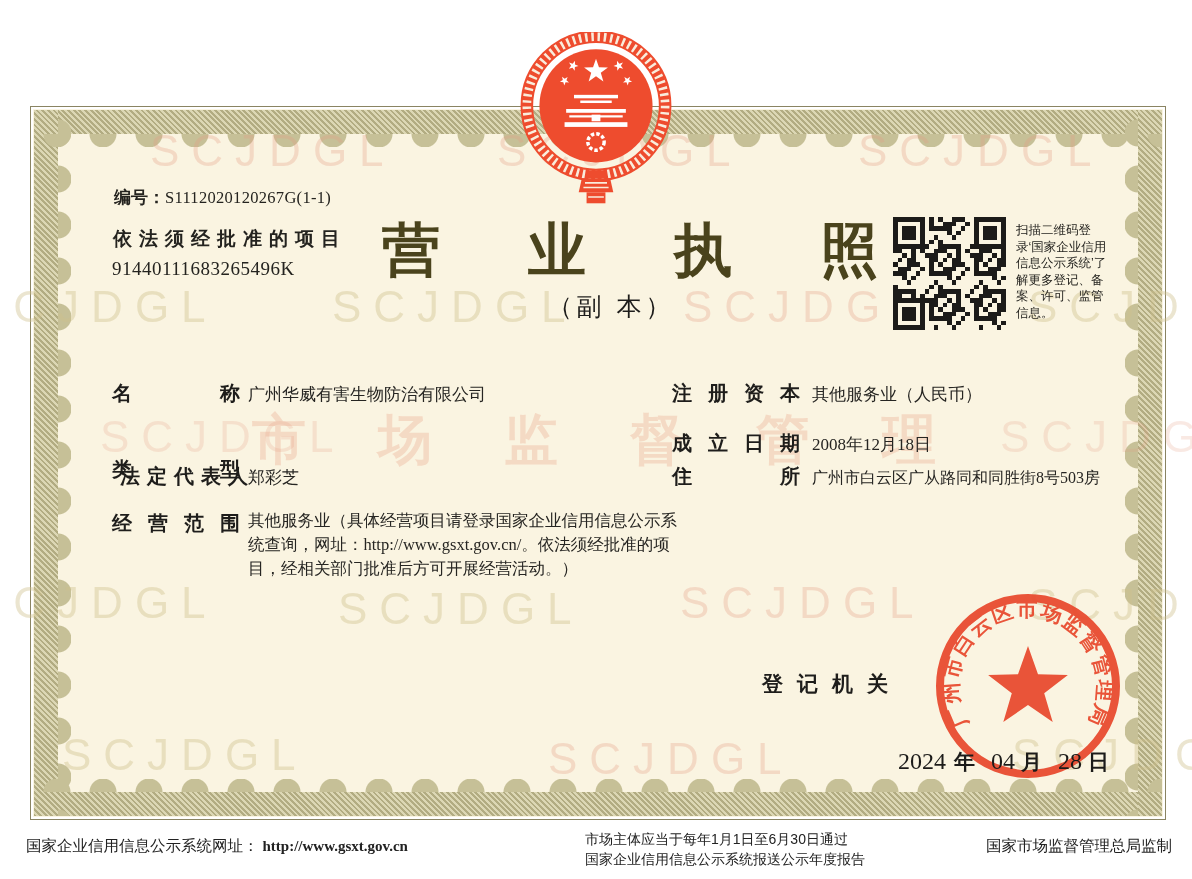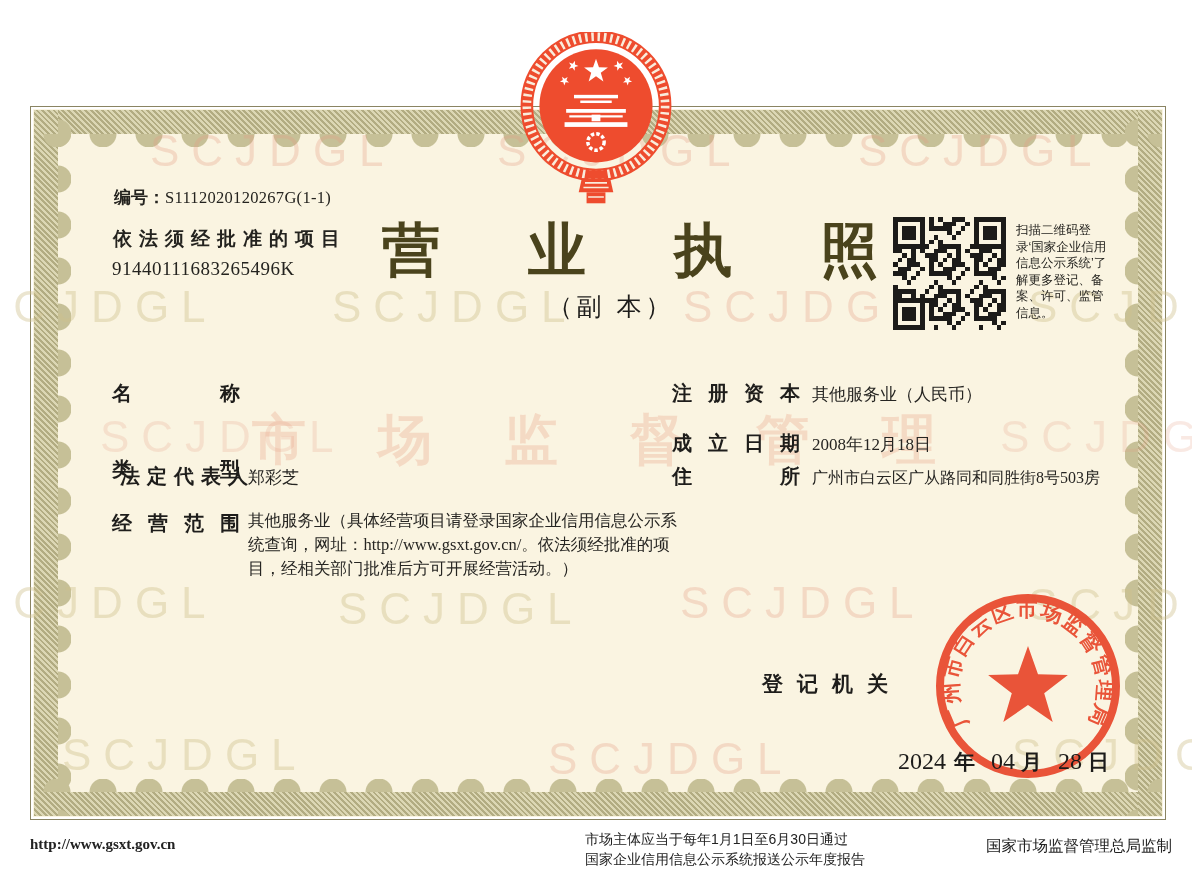--- a/index.html
+++ b/index.html
@@ -451,20 +451,21 @@
       <i style="grid-row:25;grid-column:6"></i>
       <i style="grid-row:25;grid-column:7"></i>
       <i style="grid-row:25;grid-column:10"></i>
       <i style="grid-row:25;grid-column:14"></i>
       <i style="grid-row:25;grid-column:20"></i>
       <i style="grid-row:25;grid-column:24"></i>
     </div>
   <div class="qr-caption">扫描二维码登录‘国家企业信用信息公示系统’了解更多登记、备案、许可、监管信息。</div>
 
   <div class="flabel" style="left:112px;top:380px">名称</div>
+  <div class="fvalue" style="left:248px;top:383px">广州华威有害生物防治有限公司</div>
 
   <div class="flabel" style="left:112px;top:456px">类型</div>
 
   <div class="flabel" style="left:120px;top:463px">法定代表人</div>
   <div class="fvalue" style="left:248px;top:466px">郑彩芝</div>
 
   <div class="flabel" style="left:112px;top:510px">经营范围</div>
   <div class="fvalue scope" style="left:248px;top:509px">其他服务业（具体经营项目请登录国家企业信用信息公示系统查询，网址：http://www.gsxt.gov.cn/。依法须经批准的项目，经相关部门批准后方可开展经营活动。）</div>
 
   <div class="flabel" style="left:672px;top:380px">注册资本</div>
@@ -497,20 +498,21 @@
     <span class="num">04</span>
       <i class="g6"></i>
     <span class="unit">月</span>
       <i class="g16"></i>
     <span class="num">28</span>
       <i class="g6"></i>
     <span class="unit">日</span>
   </div>
 
   <div class="footer-left">
+    <span>国家企业信用信息公示系统网址：</span>
     <span class="url">http://www.gsxt.gov.cn</span>
   </div>
   <div class="footer-center">
     <div>市场主体应当于每年1月1日至6月30日通过</div>
     <div>国家企业信用信息公示系统报送公示年度报告</div>
   </div>
   <div class="footer-right">国家市场监督管理总局监制</div>
 
 </div>
 

